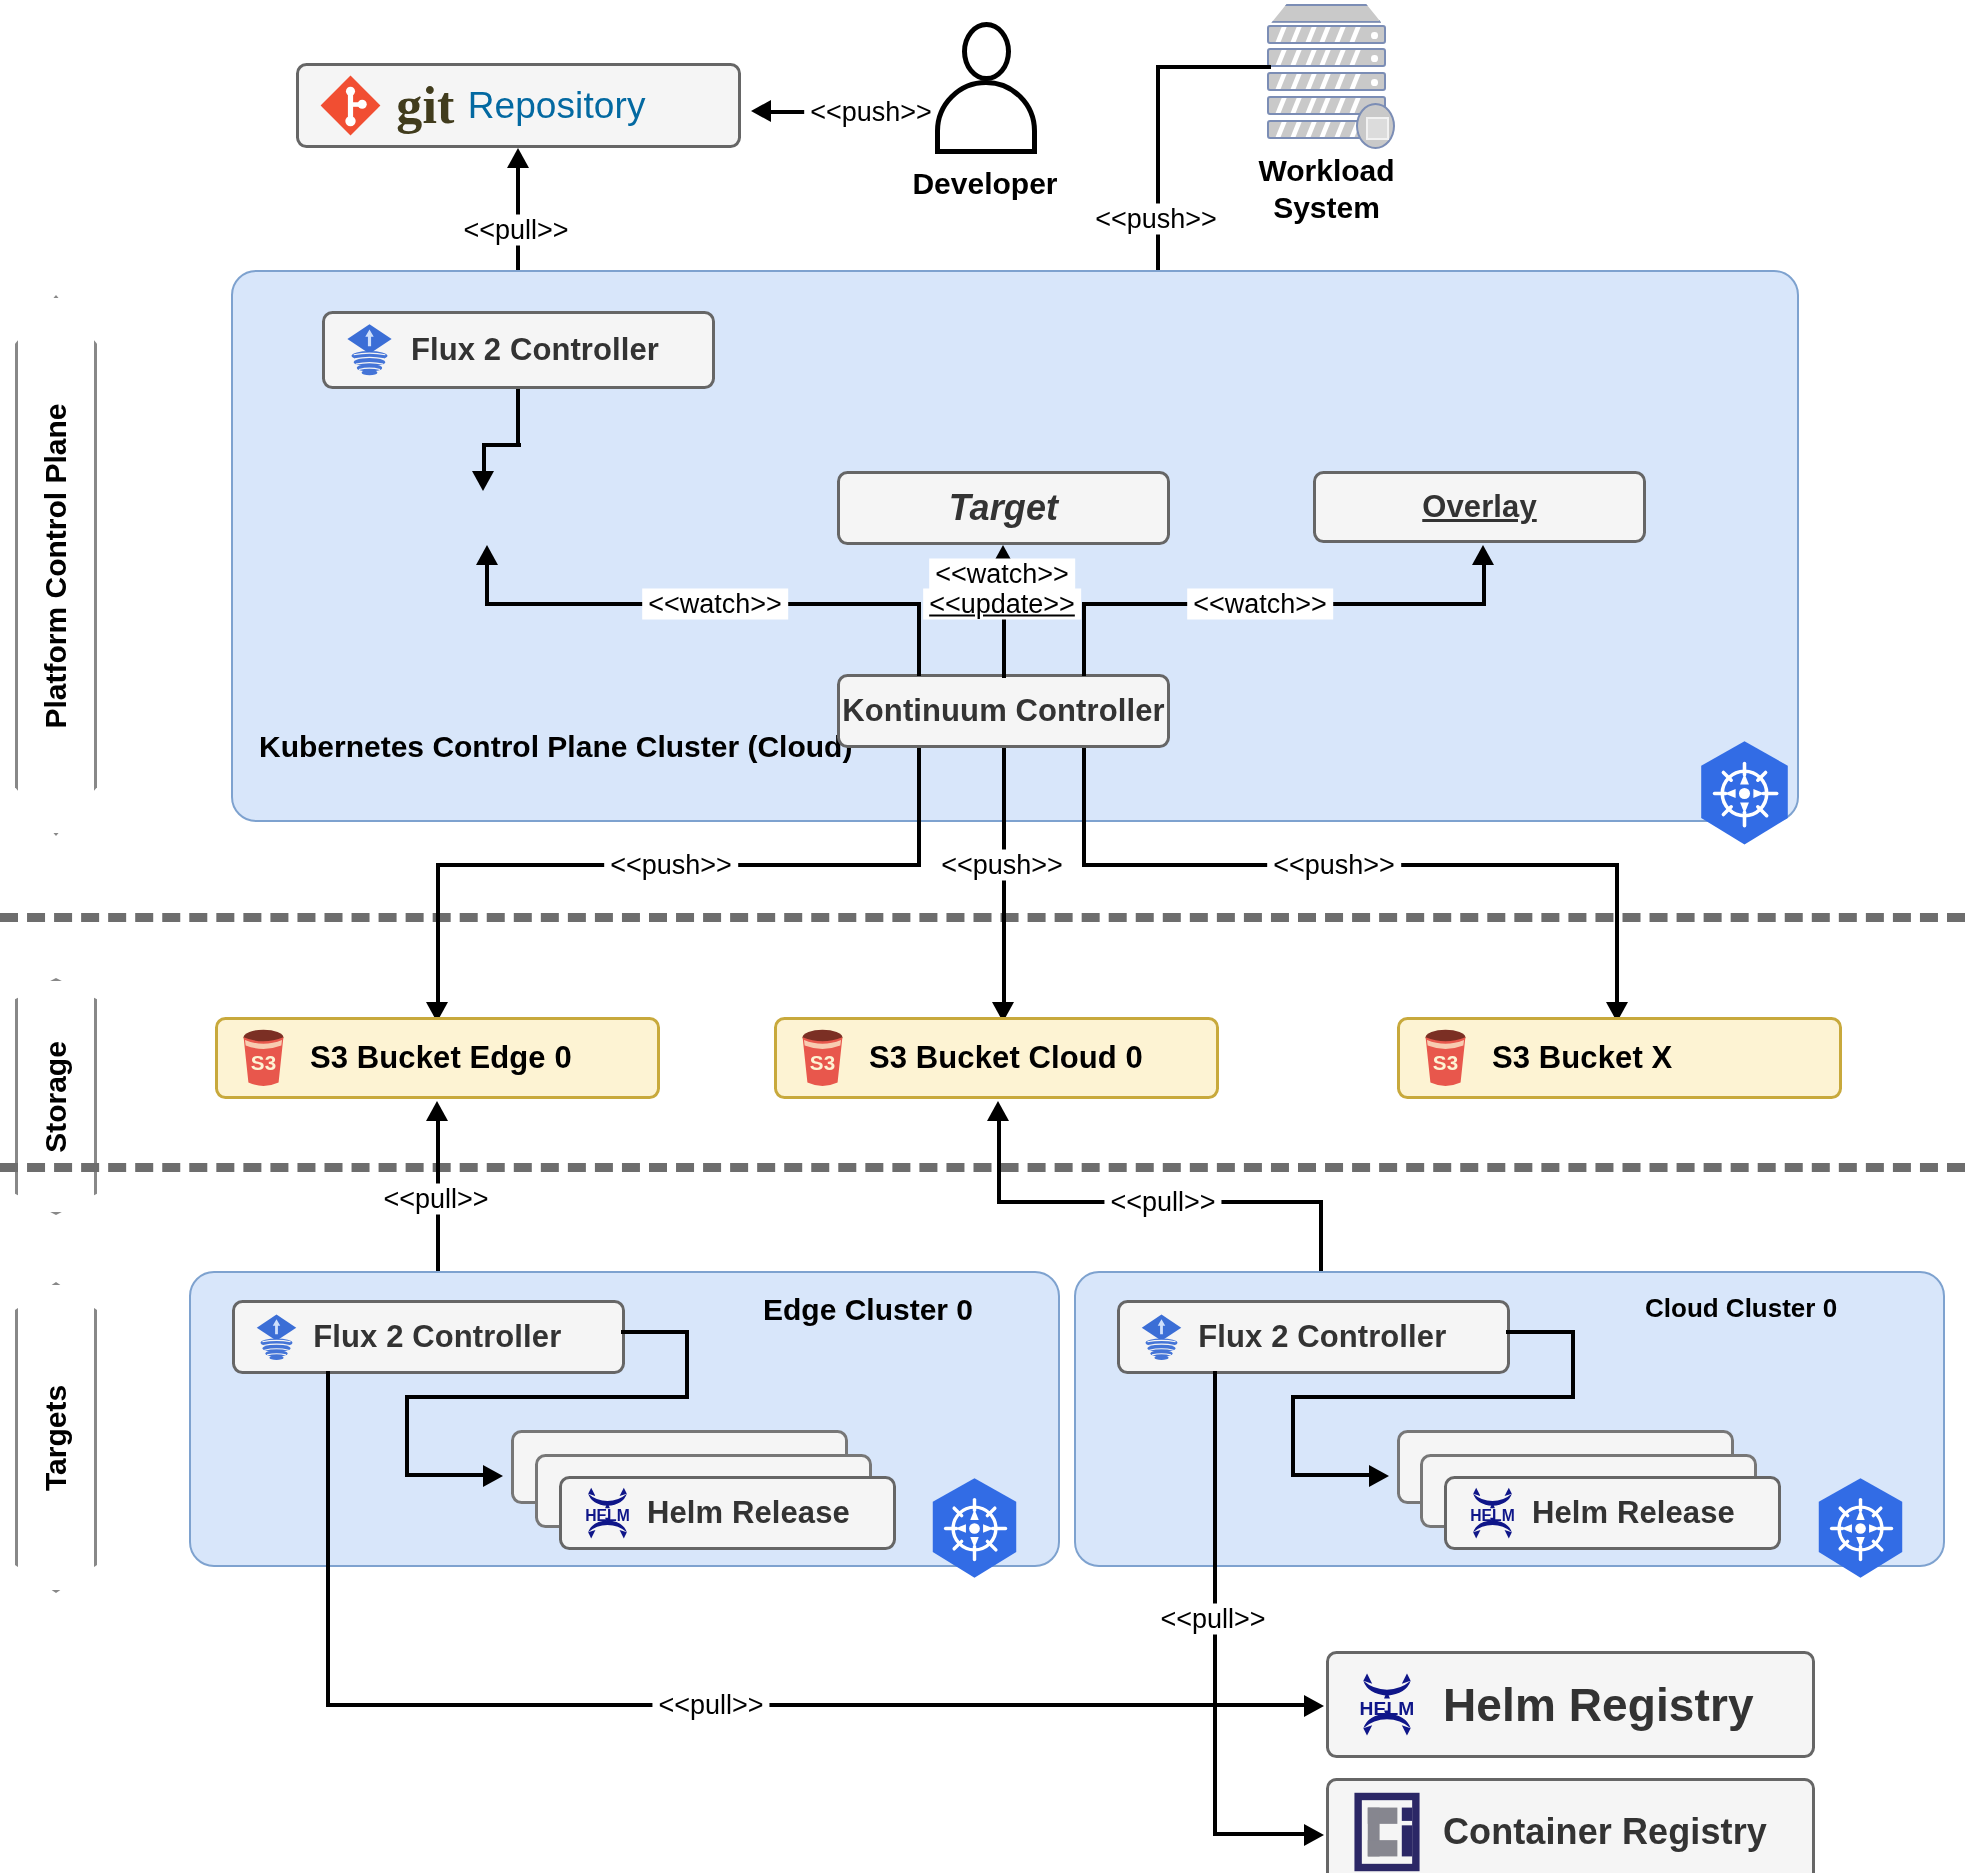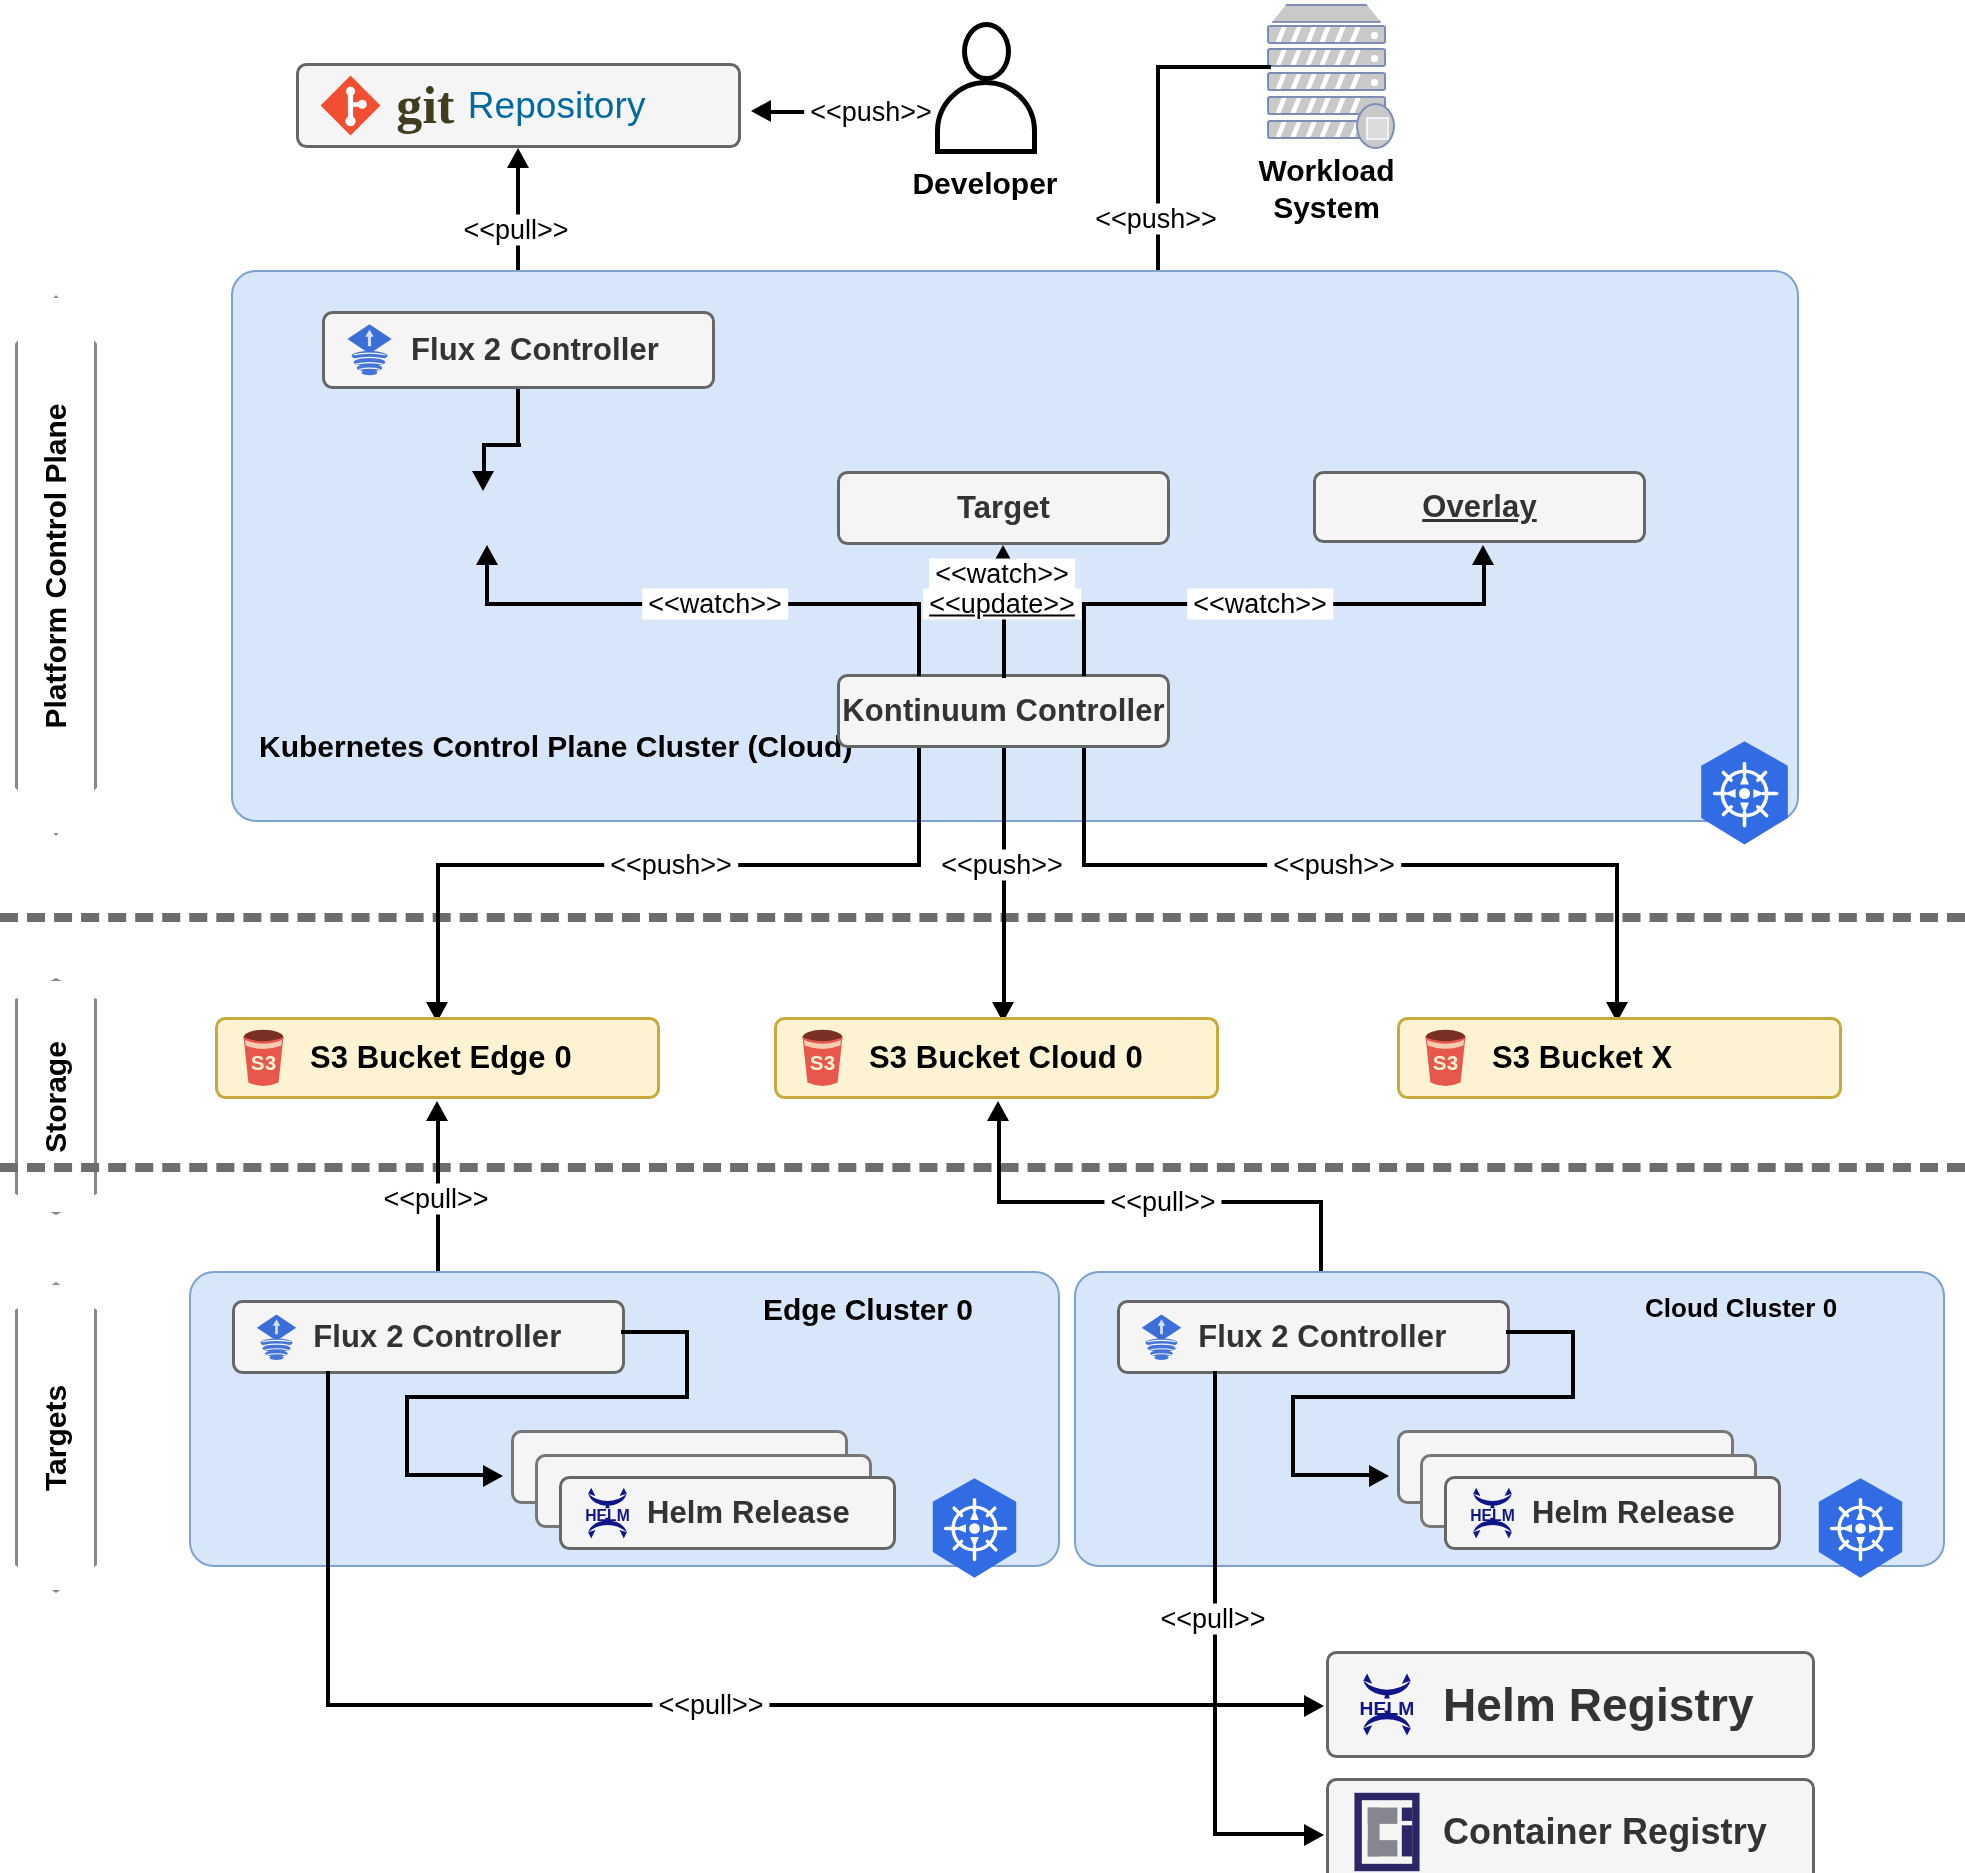--- a/index.html
+++ b/index.html
@@ -286,21 +286,21 @@
     <span class="lbl" style="font-size:31px;">Flux 2 Controller</span>
   </div>
 
   <div class="edge v" style="left:516px;top:389px;height:58px;"></div>
   <div class="edge h" style="left:482px;top:443px;width:39px;"></div>
   <div class="edge v" style="left:482px;top:443px;height:33px;"></div>
   <div class="arrowhead ah-down" style="left:472px;top:471px;"></div>
 
 
   <div class="node" style="left:837px;top:471px;width:333px;height:74px;">
-    <span class="lbl" style="font-size:31px;">Target</span>
+    <span class="lbl" style="font-size:36px;font-style:italic;">Target</span>
   </div>
 
   <div class="node" style="left:1313px;top:471px;width:333px;height:72px;text-decoration:underline;">
     <span class="lbl" style="font-size:31px;">Overlay</span>
   </div>
 
   <div class="node" style="left:837px;top:674px;width:333px;height:74px;">
     <span class="lbl" style="font-size:31px;">Kontinuum Controller</span>
   </div>
 

